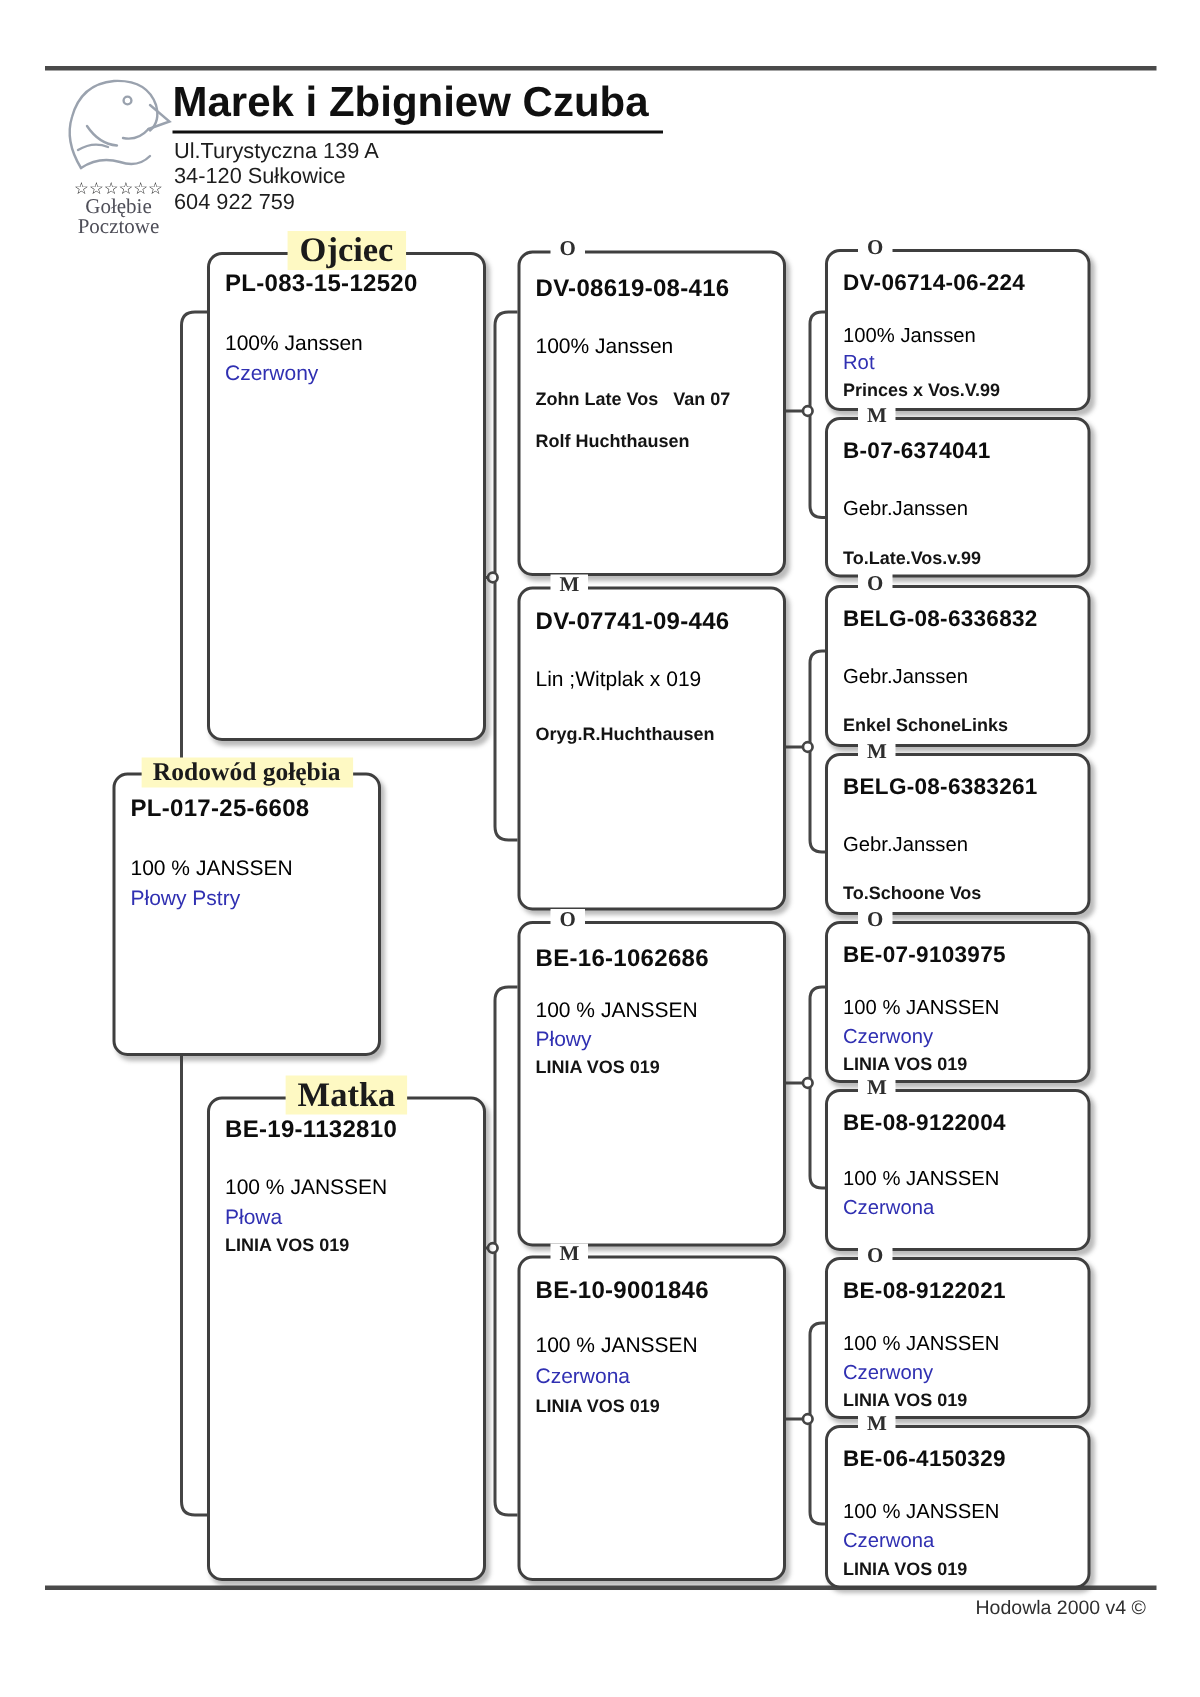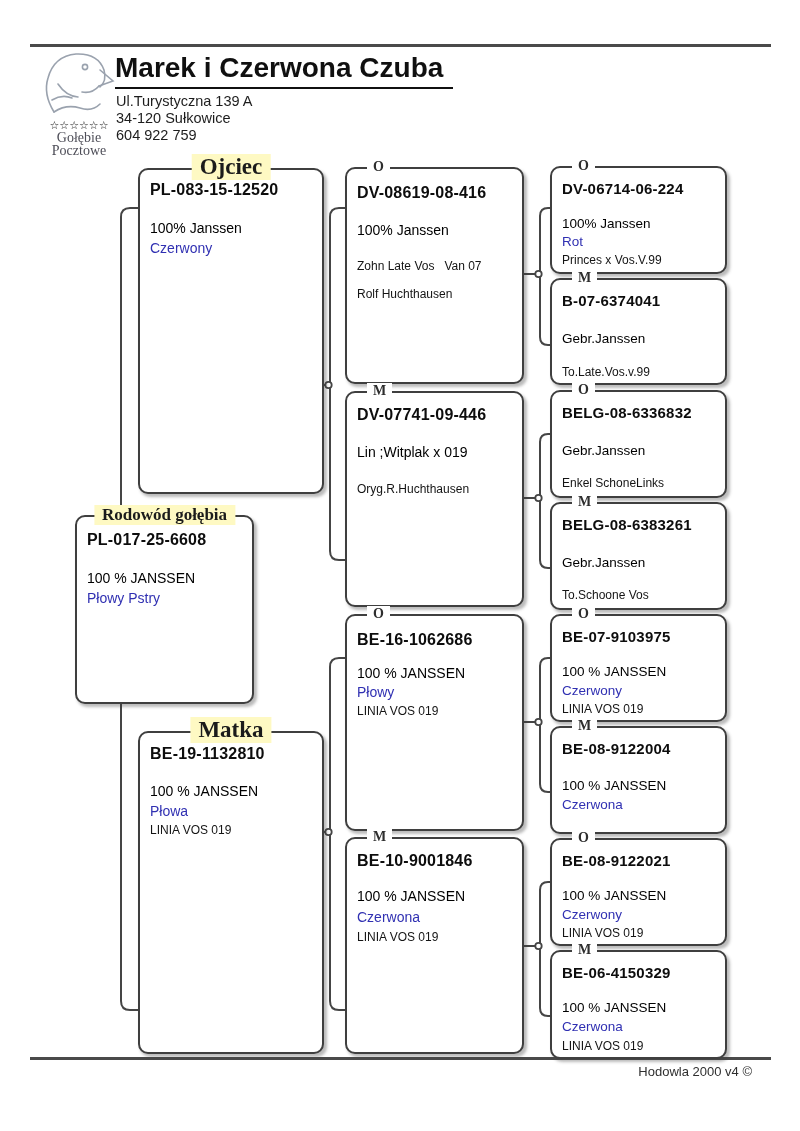--- a/index.html
+++ b/index.html
@@ -15,29 +15,29 @@
   .addr{position:absolute;left:116px;font-size:14.5px;color:#1d1d1d;line-height:16px;}
   
   .pbox{position:absolute;background:#fff;border:2px solid #3f3f3f;border-radius:10px;
         box-shadow:2.5px 3px 3px rgba(60,60,60,.35);z-index:2;}
   .pbox .ln{position:absolute;left:10px;right:4px;white-space:pre-wrap;}
   .ring{font-weight:bold;font-size:16px;color:#0d0d0d;letter-spacing:.2px;}
   .ring.sm{font-size:15px;}
   .red{color:#000000;font-size:14px;}
   .blue{color:#3030b2;font-size:14px;}
   .red.sm,.blue.sm{font-size:13.5px;}
-  .note{font-weight:normal;font-size:12px;color:#141414;}
+  .note{font-weight:bold;font-size:12px;color:#141414;}
   .btitle{position:absolute;left:50%;transform:translateX(-50%);background:#fef9c3;padding:0 8px;
           font-family:"Liberation Serif",serif;font-weight:bold;white-space:nowrap;color:#1b1b1b;}
   .btitle.big{font-size:23px;top:-16px;}
   .btitle.med{font-size:17px;top:-12px;}
   .sexlab{position:absolute;top:-10px;left:20px;background:#fff;padding:0 6px;
           font-family:"Liberation Serif",serif;font-weight:bold;font-size:14px;color:#2e2e2e;z-index:3;}
   #conn{position:absolute;left:0;top:0;z-index:1;}
-  #footer-text{position:absolute;right:48px;top:1064px;font-size:13px;color:#2f2f2f;}
+  #footer-text{position:absolute;right:36px;top:1064px;font-size:13px;color:#2f2f2f;}
 </style>
 </head>
 <body>
 
 <div id="page">
 
   <div class="hrule" style="top:44px"></div>
   <div class="hrule" style="top:1057px"></div>
 
   <div id="logo">
@@ -49,21 +49,21 @@
         <circle cx="43" cy="17" r="2.6"></circle>
         <path d="M12,62 Q24,54 38,58 Q50,62 58,54"></path>
         <path d="M16,34 Q24,46 36,47"></path>
         <path d="M10,50 Q20,44 30,48"></path>
       </g>
     </svg>
     <div class="stars">☆☆☆☆☆☆</div>
     <div class="lg1">Gołębie</div>
     <div class="lg2">Pocztowe</div>
   </div>
-  <div id="brand">Marek i Czerwona Czuba</div>
+  <div id="brand">Marek i Zbigniew Czuba</div>
   <div class="addr" style="top:93px">Ul.Turystyczna 139 A</div>
   <div class="addr" style="top:110px">34-120 Sułkowice</div>
   <div class="addr" style="top:127px">604 922 759</div>
 
   <svg id="conn" width="800" height="1131" viewBox="0 0 800 1131">
     <g fill="none" stroke="#454545" stroke-width="2">
       <path d="M138,208 H130 Q121,208 121,217 V515"></path>
       <path d="M121,700 V1001 Q121,1010 130,1010 H138"></path>
       <path d="M345,208 H339 Q330,208 330,217 V551 Q330,560 339,560 H345"></path>
       <path d="M320,385 H326"></path>

